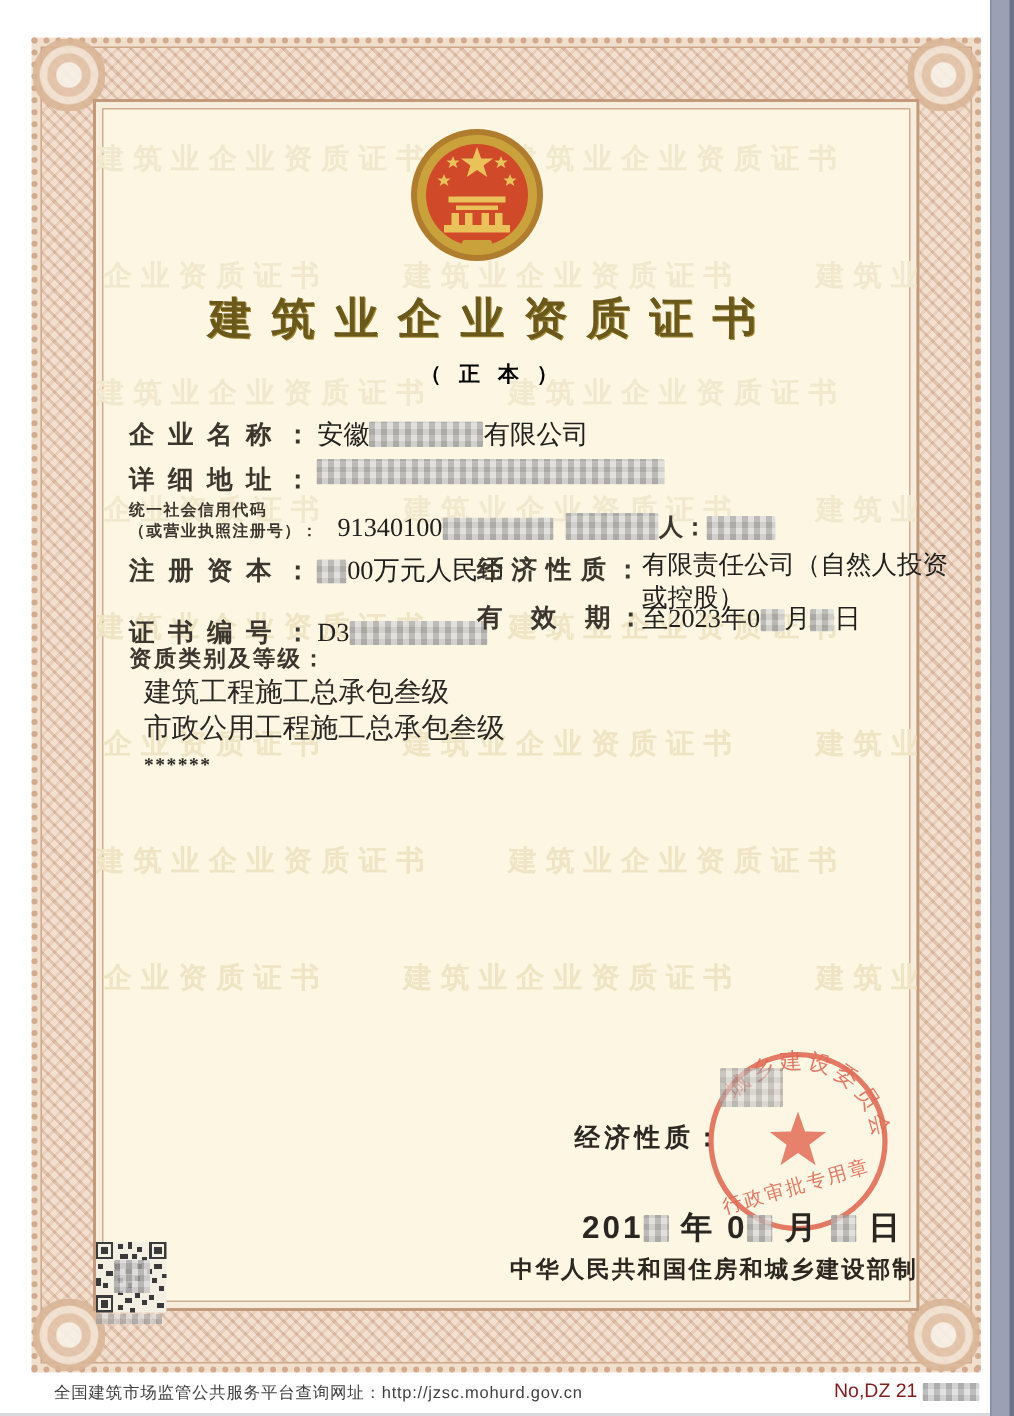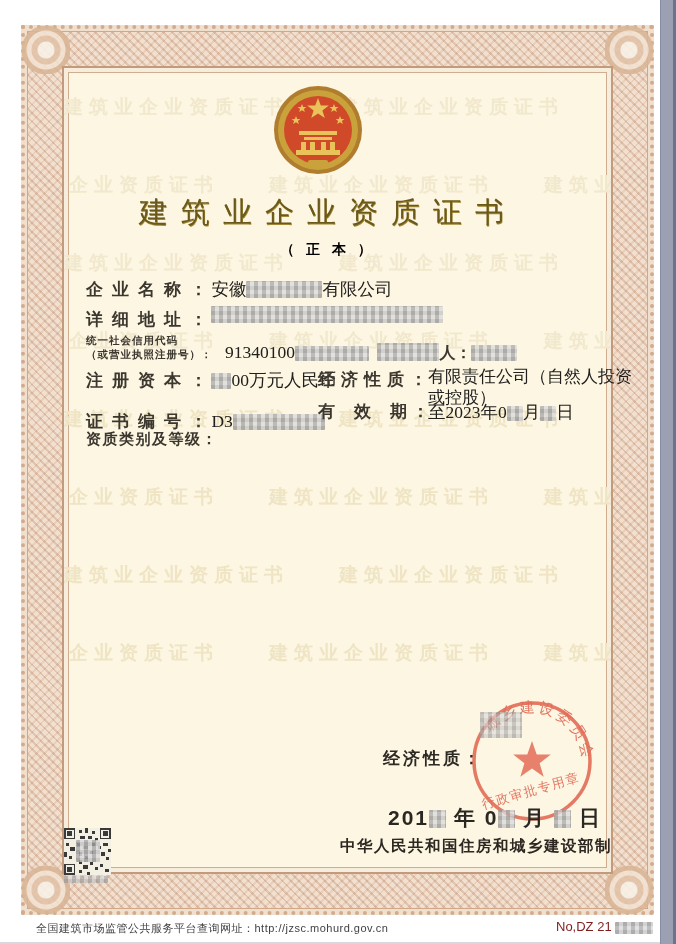--- a/index.html
+++ b/index.html
@@ -34,21 +34,21 @@
   .wm{position:absolute;inset:0;overflow:hidden;color:#f1e8cd;font-size:19px;
       letter-spacing:6px;font-weight:bold;white-space:nowrap;line-height:78px;}
   .wm div{height:78px;}
   .wm div:nth-child(even){margin-left:-70px;}
   .wm div:nth-child(n+5){color:#efe4c4;}
 
   
   .content{position:absolute;inset:0;z-index:5;color:#24211d;}
   .emblem{position:absolute;left:273px;top:84px;}
   .title{position:absolute;left:58px;top:193px;width:540px;text-align:center;
-        font-size:29px;font-weight:normal;letter-spacing:13px;color:#6b591c;
+        font-size:29px;font-weight:bold;letter-spacing:13px;color:#6b591c;
         text-shadow:0.6px 0.8px 0 #a18934;font-family:"Liberation Serif","DejaVu Serif",serif;}
   .subtitle{position:absolute;left:58px;top:241px;width:540px;text-align:center;
         font-size:14px;font-weight:bold;letter-spacing:4px;color:#000000;}
 
   .flabel{font-weight:bold;color:#3b372f;font-size:17px;letter-spacing:9px;}
   .fcolon{font-weight:bold;color:#3b372f;font-size:17px;}
   .fval{font-size:17.5px;color:#21201e;font-family:"Liberation Serif","DejaVu Serif",serif;}
   .row{position:absolute;left:86px;white-space:nowrap;}
 
   .small-label{font-size:10.5px;font-weight:bold;color:#3b372f;line-height:1.3;letter-spacing:1px;}
@@ -164,20 +164,25 @@
       <span class="flabel" style="letter-spacing:19px">有效期</span><span class="fcolon" style="margin-left:-14px">：</span>
     </div>
     <div class="row" style="top:400px;left:428px">
       <span class="fval">至2023年0</span><span class="blur" style="width:16px;height:15px"></span><span class="fval">月</span><span class="blur" style="width:16px;height:15px"></span><span class="fval">日</span>
     </div>
 
     <div class="row" style="top:430px">
       <span class="grade-label">资质类别及等级</span><span class="fcolon" style="font-size:15px">：</span>
     </div>
 
+    <div class="qual">
+      <div>建筑工程施工总承包叁级</div>
+      <div>市政公用工程施工总承包叁级</div>
+      <div class="stars">******</div>
+    </div>
 
     <div class="issuer-label"><span>经济性质</span><span>：</span></div>
 
     <svg class="seal" width="128" height="128" viewBox="0 0 128 128">
       <circle cx="64" cy="64" r="58" fill="none" stroke="#df5f4a" stroke-width="3.5" opacity=".9"></circle>
       <path id="sealArc" d="M 17 86 A 51 51 0 1 1 111 86" fill="none"></path>
       <text fill="#df5f4a" font-size="15" letter-spacing="3" opacity=".9">
         <textPath href="#sealArc" startOffset="26%">城乡建设委员会</textPath>
       </text>
       <polygon fill="#e0604b" opacity=".85" points="64,44 68.7,57.4 82.8,57.6 71.6,66.2 75.7,79.8 64,71.6 52.3,79.8 56.4,66.2 45.2,57.6 59.3,57.4"></polygon>

